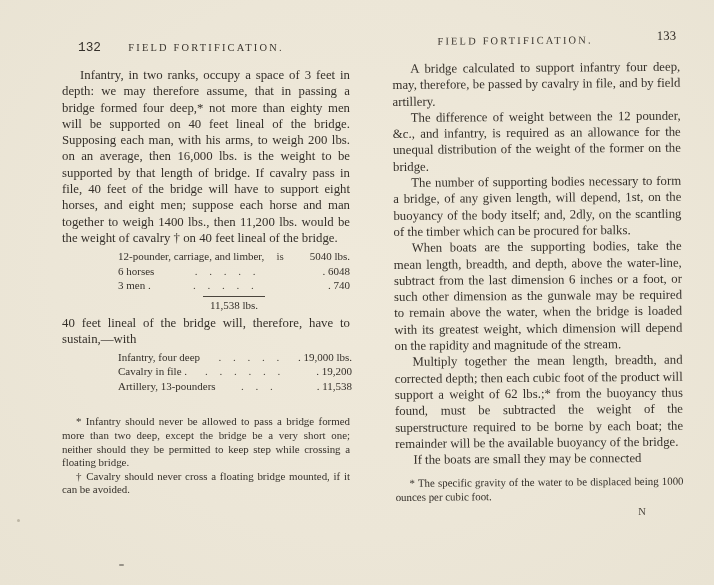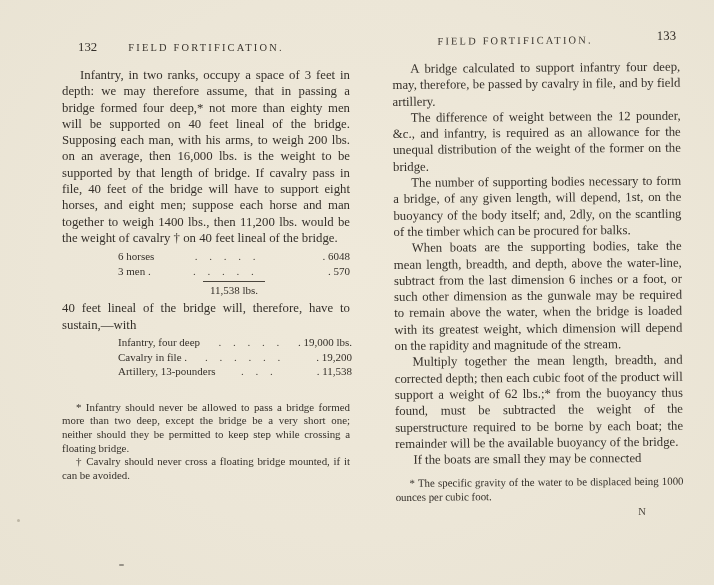--- a/index.html
+++ b/index.html
@@ -13,21 +13,21 @@
   .page.left{left:62px;top:40px;width:288px;}
   .page.right{left:392px;top:34px;width:288px;transform:rotate(-0.45deg);transform-origin:top left;}
 
   .pagehead{position:relative;height:16px;margin-bottom:11px;}
   .runtitle{
     position:absolute;left:50%;transform:translateX(-50%);top:2px;
     font-size:10.4px;letter-spacing:2.2px;white-space:nowrap;color:#3a352e;
   }
   .page.right .runtitle{left:calc(50% - 21px);}
   .pgnum{font-size:12.8px;color:#35302a;}
-  .page.left .pgnum{position:absolute;left:16px;top:0;}
+  .page.left .pgnum{position:absolute;left:16px;top:0;font-family:Liberation Mono, monospace;}
   .page.right .pgnum{position:absolute;right:4px;top:-3px;}
 
   p.body{
     margin:0;font-size:12.8px;line-height:16.3px;text-align:justify;
   }
   p.indent{text-indent:18px;}
 
   .wtable{margin:3px 0 4px 56px;width:232px;}
   .wtable.sustain{width:234px;margin-top:2px;margin-bottom:8px;}
   .trow{display:flex;align-items:baseline;font-size:11px;line-height:14.6px;}
@@ -53,28 +53,33 @@
 <div class="page left">
   <div class="pagehead">
     <span class="pgnum">132</span>
     <span class="runtitle">FIELD FORTIFICATION.</span>
   </div>
 
   <p class="body indent">Infantry, in two ranks, occupy a space of 3 feet in depth: we may therefore assume, that in passing a bridge formed four deep,* not more than eighty men will be supported on 40 feet lineal of the bridge. Supposing each man, with his arms, to weigh 200 lbs. on an average, then 16,000 lbs. is the weight to be supported by that length of bridge. If cavalry pass in file, 40 feet of the bridge will have to support eight horses, and eight men; suppose each horse and man together to weigh 1400 lbs., then 11,200 lbs. would be the weight of cavalry † on 40 feet lineal of the bridge.</p>
 
   <div class="wtable">
     <div class="trow">
+      <span class="tlabel">12-pounder, carriage, and limber,</span>
+      <span class="tleader">is</span>
+      <span class="tvalue">5040 lbs.</span>
+    </div>
+    <div class="trow">
       <span class="tlabel">6  horses</span>
       <span class="tleader">. . . . .</span>
       <span class="tvalue">. 6048</span>
     </div>
     <div class="trow">
       <span class="tlabel">3  men .</span>
       <span class="tleader">. . . . .</span>
-      <span class="tvalue">. 570</span>
+      <span class="tvalue">. 740</span>
     </div>
     <div class="ttotal">
       <span>11,538 lbs.</span>
     </div>
   </div>
 
   <p class="body">40 feet lineal of the bridge will, therefore, have to sustain,—with</p>
 
   <div class="wtable sustain">
     <div class="trow">

